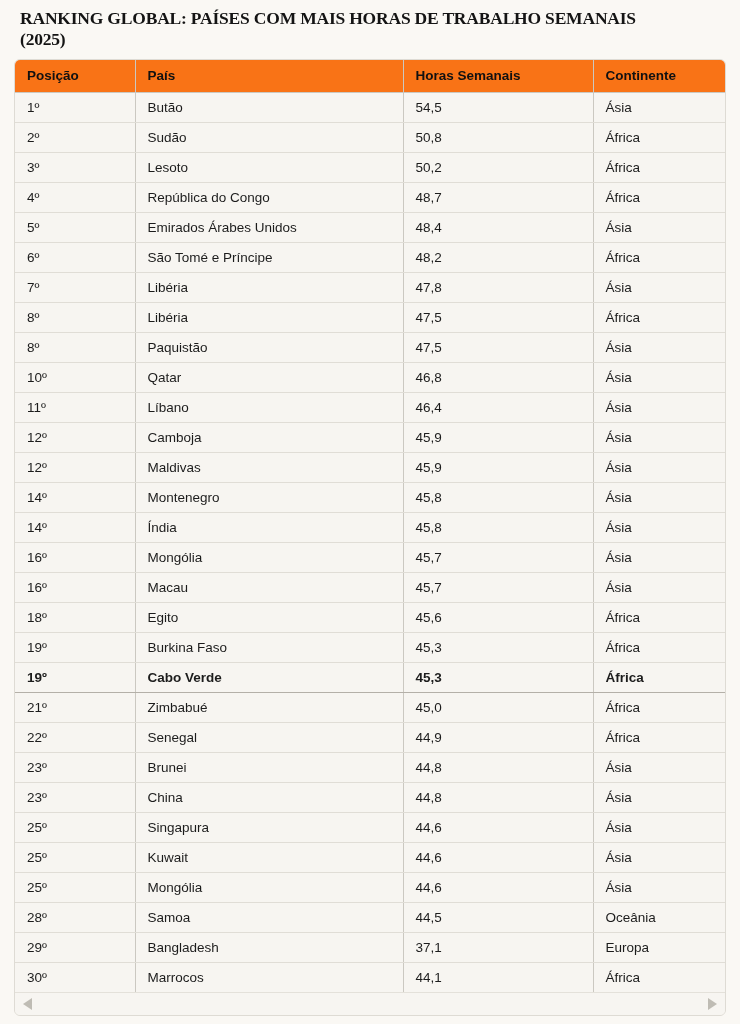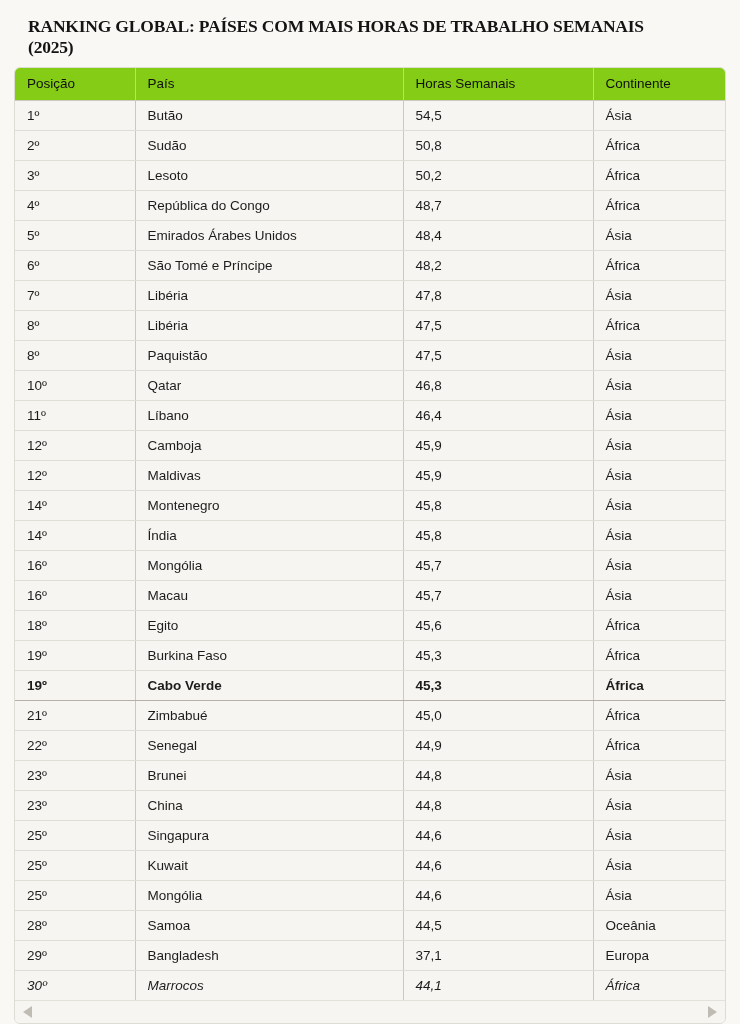--- a/index.html
+++ b/index.html
@@ -25,21 +25,21 @@
 
   
   .title {
     font-family: "Liberation Serif", serif;
     font-weight: bold;
     font-size: 17.5px;
     line-height: 21px;
     letter-spacing: -0.2px;
     color: #141414;
     padding: 8px 20px 0 20px;
-    margin: 8px;
+    margin: 0;
     width: 660px;
     box-sizing: content-box;
   }
 
   
   .table-wrap {
     margin: 9px 14px 0 14px;
     border: 1px solid #dedbd4;
     border-radius: 6px;
     background: #f7f5f1;
@@ -54,27 +54,27 @@
     background: #f7f5f1;
   }
 
   table.rank col.c-pos   { width: 120px; }
   table.rank col.c-pais  { width: 268px; }
   table.rank col.c-horas { width: 190px; }
   table.rank col.c-cont  { width: 160px; }
 
   table.rank th {
     text-align: left;
-    font-weight: normal;
+    font-weight: bold;
     font-size: 13.5px;
     color: #111;
     padding: 8px 10px 9px 12px;
     border-bottom: 1px solid #cbc8c1;
     border-right: 1px solid #cbc8c1;
-    background: #84cc16;
+    background: #f97316;
     white-space: nowrap;
   }
   table.rank th:last-child { border-right: none; }
 
   table.rank td {
     font-size: 13.5px;
     color: #1c1c1c;
     padding: 6px 10px 6px 12px;
     height: 17px;
     border-bottom: 1px solid #e0ddd6;
@@ -87,21 +87,20 @@
   table.rank td:last-child { border-right: none; }
 
   table.rank tr.row-highlight td {
     font-weight: bold;
     border-top: 1px solid #b4b0a8;
     border-bottom: 1px solid #b4b0a8;
   }
 
   table.rank tr:last-child td {
     border-bottom: none;
-    font-style: italic;
   }
 
   
   .hscroll {
     height: 22px;
     background: #f7f5f1;
     border-top: 1px solid #e4e1da;
     position: relative;
   }
   .hscroll .arrow {

